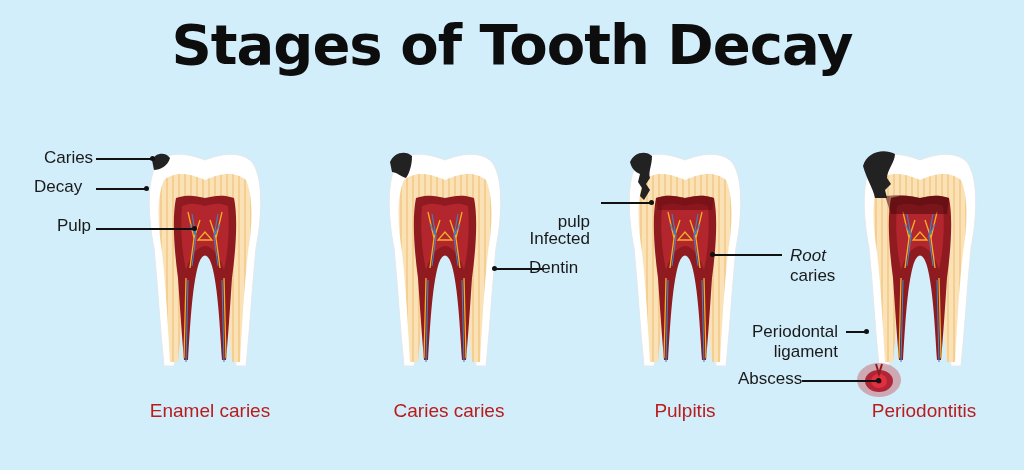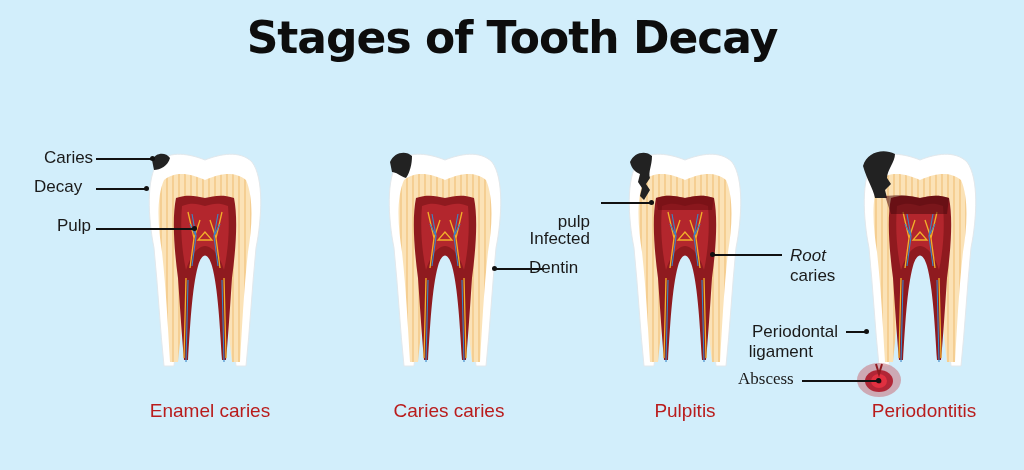--- a/index.html
+++ b/index.html
@@ -4,21 +4,21 @@
   <style>
     html, body { margin: 0; padding: 0; }
     body {
       width: 1024px; height: 470px; overflow: hidden;
       background: #d2eefb;
       font-family: "DejaVu Sans", "Liberation Sans", sans-serif;
       position: relative;
     }
     .title {
       position: absolute; top: 12px; left: 0; width: 1024px;
-      text-align: center; font-weight: bold; font-size: 44px;
+      text-align: center; font-weight: bold; font-size: 56px;
       color: #0d0d0d; letter-spacing: -1px;
       font-family: "DejaVu Sans", sans-serif;
     }
     .tooth {
       position: absolute; top: 148px; width: 130px; height: 222px;
     }
     .caption {
       position: absolute; top: 400px; font-size: 19px; color: #b91c1c;
       text-align: center; width: 200px;
       font-family: "Liberation Sans", sans-serif;
@@ -133,19 +133,19 @@
 <div class="label right-align" style="left:520px; top:212px; width:70px;">pulp</div>
 <div class="leader" style="left:601px; top:202px; width:50px;"></div>
 <div class="dot" style="left:649px; top:200px;"></div>
 
 <div class="leader" style="left:712px; top:254px; width:70px;"></div>
 <div class="dot" style="left:710px; top:252px;"></div>
 <div class="label" style="left:790px; top:246px;font-style:italic;">Root</div>
 <div class="label" style="left:790px; top:266px;">caries</div>
 
 <div class="label right-align" style="left:740px; top:322px; width:98px;">Periodontal</div>
-<div class="label right-align" style="left:715px; top:342px; width:98px;">ligament</div>
+<div class="label right-align" style="left:740px; top:342px; width:98px;">ligament</div>
 <div class="leader" style="left:846px; top:331px; width:20px;"></div>
 <div class="dot" style="left:864px; top:329px;"></div>
 
-<div class="label" style="left:738px; top:369px;font-family:Liberation Serif, serif;">Abscess</div>
+<div class="label" style="left:738px; top:369px;">Abscess</div>
 <div class="leader" style="left:802px; top:380px; width:76px;"></div>
 <div class="dot" style="left:876px; top:378px;"></div>
 
 </body></html>

